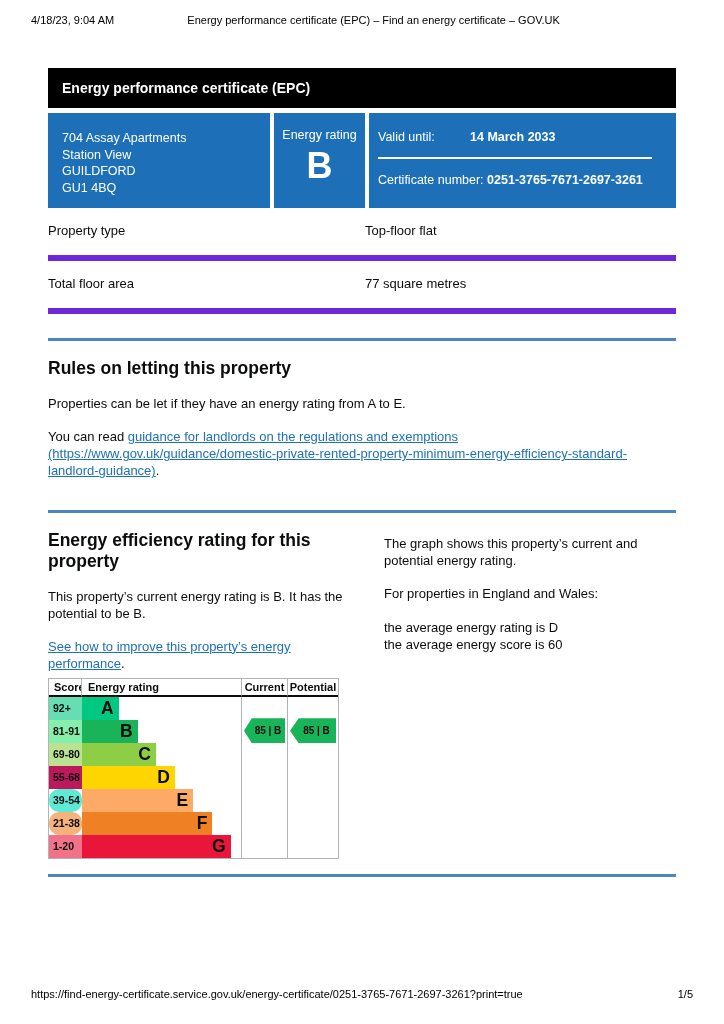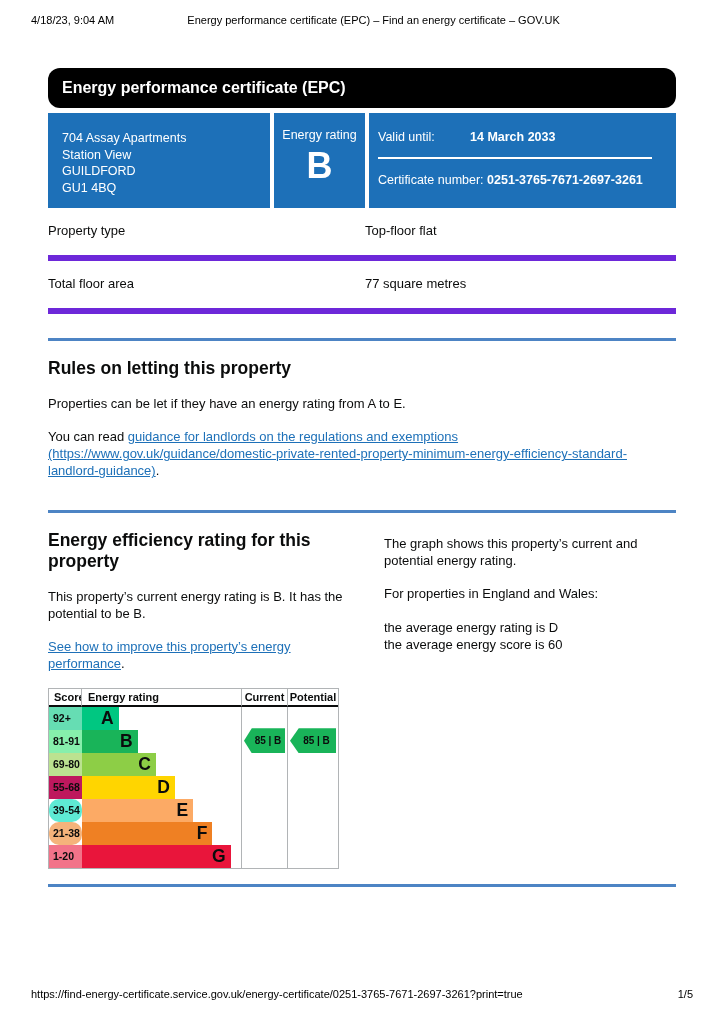--- a/index.html
+++ b/index.html
@@ -19,23 +19,22 @@
   .print-header .ph-title { flex: 1; text-align: center; padding-right: 60px; }
   .print-footer {
     position: absolute; bottom: 24px; left: 31px; right: 31px;
     display: flex; justify-content: space-between;
     font-size: 11px; color: #000;
   }
   .page { padding: 68px 48px 0 48px; }
 
   .banner {
     background: #000; color: #fff; height: 40px;
-    font-size: 16px; font-weight: bold; line-height: 40px;
+    font-size: 14px; font-weight: bold; line-height: 40px;
     padding-left: 14px;
-    border-radius: 12px;
   }
 
   .summary { margin-top: 5px; display: flex; gap: 4px; height: 95px; }
   .panel { background: #1d70b8; color: #fff; }
   .panel-address { flex: 0 0 222px; padding: 17px 10px 0 14px; font-size: 12.5px; line-height: 1.32; }
   .panel-rating { flex: 0 0 91px; text-align: center; padding-top: 15px; }
   .panel-rating .rating-label { font-size: 12.5px; }
   .panel-rating .rating-letter { font-size: 36px; font-weight: bold; line-height: 1.2; margin-top: 2px; }
   .panel-valid { flex: 1; padding: 17px 24px 0 9px; font-size: 12.5px; }
   .valid-row { display: flex; }
@@ -58,21 +57,21 @@
   a.gov-link { color: #1d70b8; text-decoration: underline; cursor: pointer; }
   .link-period { color: #0b0c0c; }
 
   .two-col { display: flex; margin-top: 0; }
   .col-left { flex: 0 0 316px; }
   .col-right { flex: 0 0 292px; margin-left: 20px; }
   .col-right p.body-text.first { margin-top: 22px; }
   .avg-block { margin-top: 17px; font-size: 13px; line-height: 1.32; }
 
   .epc-chart {
-    margin-top: 16px;
+    margin-top: 6px;
     width: 291px;
     border: 1px solid #b1b4b6;
     display: grid;
     grid-template-columns: 33px 159px 46px 51px;
     grid-template-rows: 18px repeat(7, 23px);
     background: #fff;
   }
   .ch { font-size: 11px; font-weight: bold; line-height: 16px; border-bottom: 2px solid #0b0c0c; white-space: nowrap; overflow: hidden; }
   .ch-score { padding-left: 5px; border-right: 1px solid #b1b4b6; }
   .ch-rating { padding-left: 6px; }

